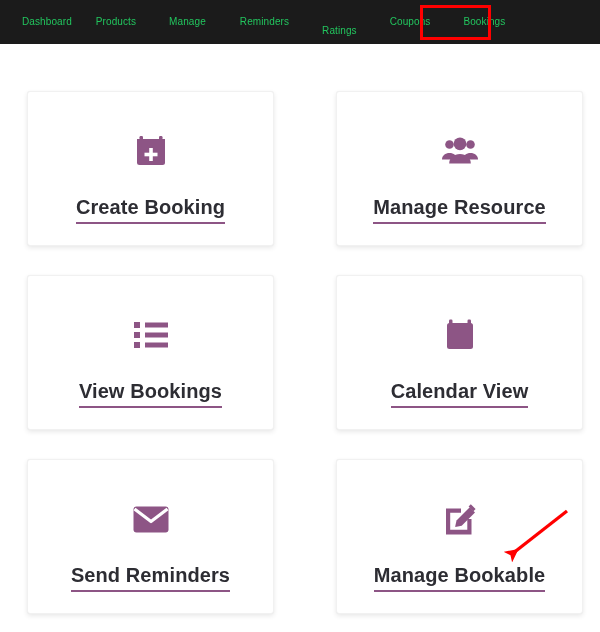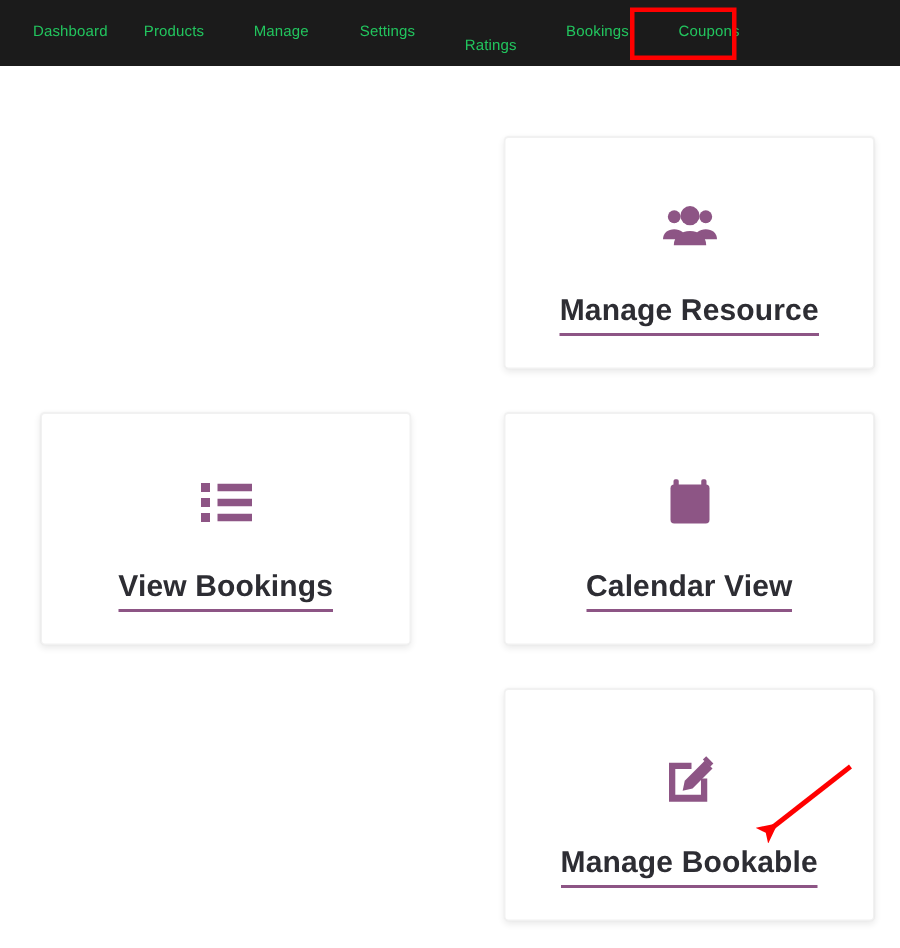--- a/index.html
+++ b/index.html
@@ -118,30 +118,43 @@
     pointer-events: none;
   }
 </style>
 </head>
 <body>
 
 <div id="topnav">
   <div class="nav-item" id="nav-dashboard">Dashboard</div>
   <div class="nav-item" id="nav-products">Products</div>
   <div class="nav-item" id="nav-orders">Manage</div>
-  <div class="nav-item" id="nav-settings">Settings</div>
+  <div class="nav-item" id="nav-settings">Reminders</div>
   <div class="nav-item" id="nav-ratings">Ratings</div>
+  <div class="nav-item" id="nav-coupons">Coupons</div>
   <div class="nav-item" id="nav-bookings">Bookings</div>
-  <div class="nav-item" id="nav-coupons">Coupons</div>
 
   <div id="nav-highlight-box"></div>
 </div>
 
 <div id="cards-area">
 
+  <div class="card col-left row-1">
+    <div class="card-icon">
+      <svg width="36" height="36" viewBox="0 0 36 36" fill="none">
+        <rect x="6.5" y="3" width="3.5" height="6" rx="1.2" fill="#8d5585"></rect>
+        <rect x="26" y="3" width="3.5" height="6" rx="1.2" fill="#8d5585"></rect>
+        <rect x="4" y="6" width="28" height="26" rx="2.5" fill="#8d5585"></rect>
+        <rect x="4" y="6" width="28" height="6" fill="#8d5585"></rect>
+        <rect x="16.2" y="15" width="3.6" height="13" fill="#ffffff"></rect>
+        <rect x="11.5" y="19.7" width="13" height="3.6" fill="#ffffff"></rect>
+      </svg>
+    </div>
+    <div class="card-label">Create Booking</div>
+  </div>
 
   <div class="card col-left row-2">
     <div class="card-icon">
       <svg width="34" height="28" viewBox="0 0 34 28" fill="none">
         <rect x="0" y="1" width="6" height="6" fill="#8d5585"></rect>
         <rect x="0" y="11" width="6" height="6" fill="#8d5585"></rect>
         <rect x="0" y="21" width="6" height="6" fill="#8d5585"></rect>
         <rect x="11" y="1.5" width="23" height="5" fill="#8d5585"></rect>
         <rect x="11" y="11.5" width="23" height="5" fill="#8d5585"></rect>
         <rect x="11" y="21.5" width="23" height="5" fill="#8d5585"></rect>
@@ -168,20 +181,29 @@
     <div class="card-icon">
       <svg width="34" height="36" viewBox="0 0 34 36" fill="none">
         <rect x="6" y="2.5" width="3.5" height="6.5" rx="1.2" fill="#8d5585"></rect>
         <rect x="24.5" y="2.5" width="3.5" height="6.5" rx="1.2" fill="#8d5585"></rect>
         <rect x="4" y="6" width="26" height="26" rx="2.5" fill="#8d5585"></rect>
       </svg>
     </div>
     <div class="card-label">Calendar View</div>
   </div>
 
+  <div class="card col-left row-3">
+    <div class="card-icon">
+      <svg width="36" height="27" viewBox="0 0 36 27" fill="none">
+        <rect x="0.5" y="0.5" width="35" height="26" rx="3" fill="#8d5585"></rect>
+        <path d="M1.5 3 L18 15.5 L34.5 3" stroke="#ffffff" stroke-width="3.2" fill="none" stroke-linejoin="round"></path>
+      </svg>
+    </div>
+    <div class="card-label">Send Reminders</div>
+  </div>
 
   <div class="card col-right row-3">
     <div class="card-icon">
       <svg width="36" height="36" viewBox="0 0 36 36" fill="none">
         <path d="M4 9.5 h15 v4.2 H8.2 v17.1 h17.1 V20 h4.2 v15.5 H4 Z" fill="#8d5585" transform="translate(0,-2)"></path>
         <path d="M14.5 19.5 L27.8 6.2 l5.2 5.2 L19.7 24.7 l-6.6 1.4 z" fill="#8d5585"></path>
         <path d="M28.8 3.2 l4.8 4.8 -2.2 2.2 -4.8 -4.8 z" fill="#8d5585"></path>
       </svg>
     </div>
     <div class="card-label">Manage Bookable</div>

